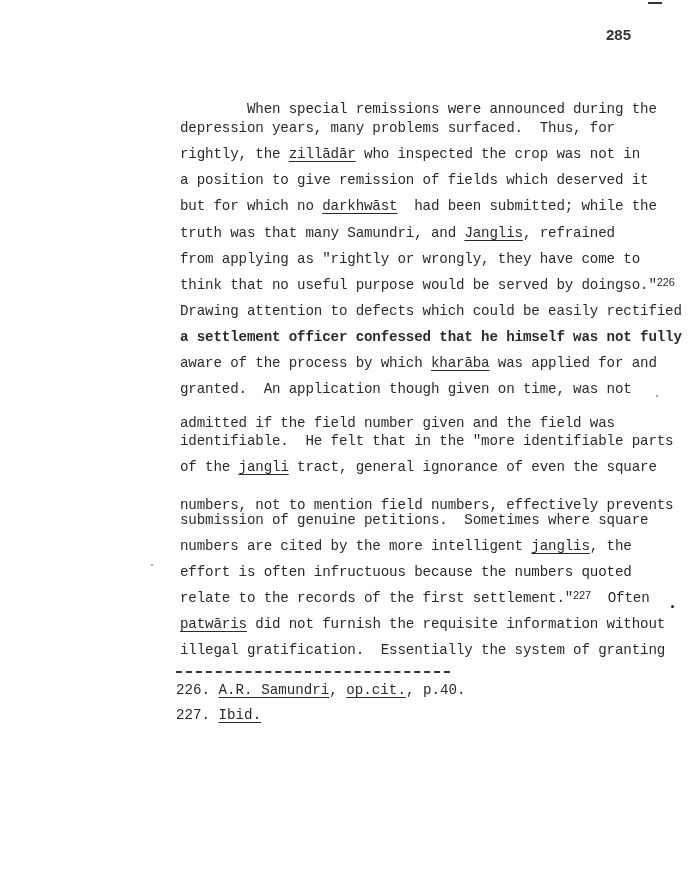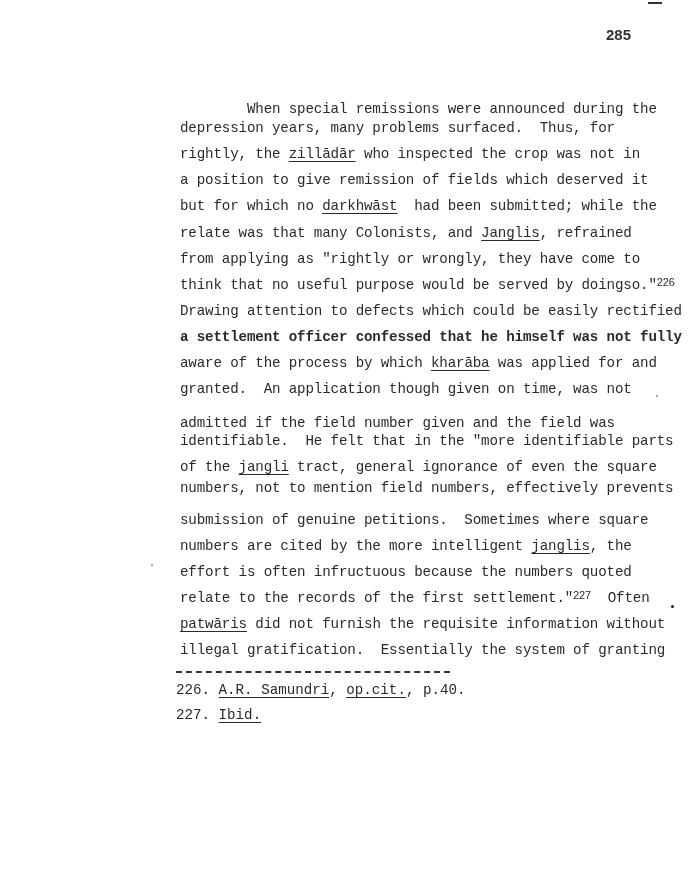--- a/index.html
+++ b/index.html
@@ -22,31 +22,31 @@
 
 <div class="top-mark"></div>
 <div class="page-number">285</div>
 
 <div class="body-text" id="body-text">
     <div class="line" style="top: 7px;"><span>        When special remissions were announced during the</span></div>
     <div class="line" style="top: 26.1px;"><span>depression years, many problems surfaced.  Thus, for</span></div>
     <div class="line" style="top: 52.2px;"><span>rightly, the </span><span class="u">zillādār</span><span> who inspected the crop was not in</span></div>
     <div class="line" style="top: 78.3px;"><span>a position to give remission of fields which deserved it</span></div>
     <div class="line" style="top: 104.4px;"><span>but for which no </span><span class="u">darkhwāst</span><span>  had been submitted; while the</span></div>
-    <div class="line" style="top: 130.5px;"><span>relate was that many Colonists, and </span><span class="u">Janglis</span><span>, refrained</span></div>
+    <div class="line" style="top: 130.5px;"><span>truth was that many Samundri, and </span><span class="u">Janglis</span><span>, refrained</span></div>
     <div class="line" style="top: 156.6px;"><span>from applying as "rightly or wrongly, they have come to</span></div>
     <div class="line" style="top: 182.7px;"><span>think that no useful purpose would be served by doingso."</span><sup>226</sup></div>
     <div class="line" style="top: 208.8px;"><span>Drawing attention to defects which could be easily rectified</span></div>
     <div class="line" style="top: 234.9px; font-weight: bold;"><span>a settlement officer confessed that he himself was not fully</span></div>
     <div class="line" style="top: 261px;"><span>aware of the process by which </span><span class="u">kharāba</span><span> was applied for and</span></div>
     <div class="line" style="top: 287.1px;"><span>granted.  An application though given on time, was not</span></div>
     <div class="line" style="top: 313.2px; margin-top: 8px;"><span>admitted if the field number given and the field was</span></div>
     <div class="line" style="top: 339.3px;"><span>identifiable.  He felt that in the "more identifiable parts</span></div>
     <div class="line" style="top: 365.4px;"><span>of the </span><span class="u">jangli</span><span> tract, general ignorance of even the square</span></div>
-    <div class="line" style="top: 386px;"><span>numbers, not to mention field numbers, effectively prevents</span></div>
+    <div class="line" style="top: 403px;"><span>numbers, not to mention field numbers, effectively prevents</span></div>
     <div class="line" style="top: 417.6px;"><span>submission of genuine petitions.  Sometimes where square</span></div>
     <div class="line" style="top: 443.7px;"><span>numbers are cited by the more intelligent </span><span class="u">janglis</span><span>, the</span></div>
     <div class="line" style="top: 469.8px;"><span>effort is often infructuous because the numbers quoted</span></div>
     <div class="line" style="top: 495.9px;"><span>relate to the records of the first settlement."</span><sup>227</sup><span>  Often</span></div>
     <div class="line" style="top: 522px;"><span class="u">patwāris</span><span> did not furnish the requisite information without</span></div>
     <div class="line" style="top: 548.1px;"><span>illegal gratification.  Essentially the system of granting</span></div>
   </div>
 <div class="rule"></div>
 <div class="footnotes" id="footnotes">
     <div class="fn" style="top: 0px;"><span>226. </span><span class="u">A.R. Samundri</span><span>, </span><span class="u">op.cit.</span><span>, p.40.</span></div>

